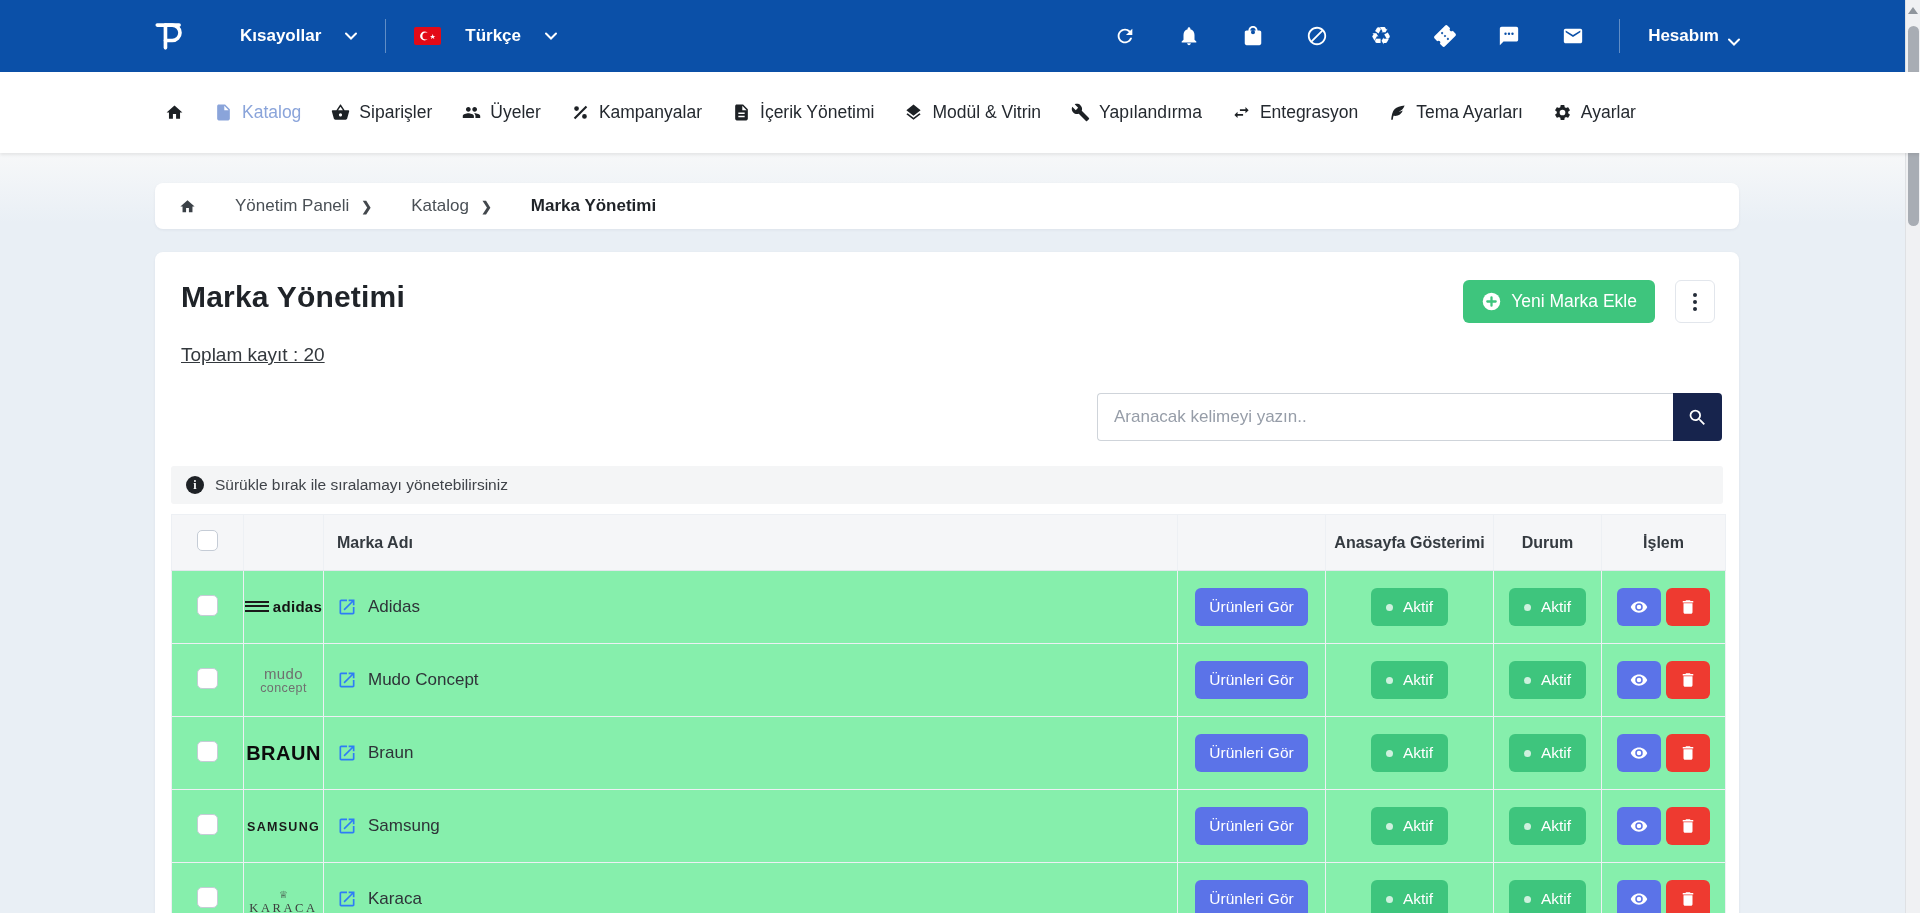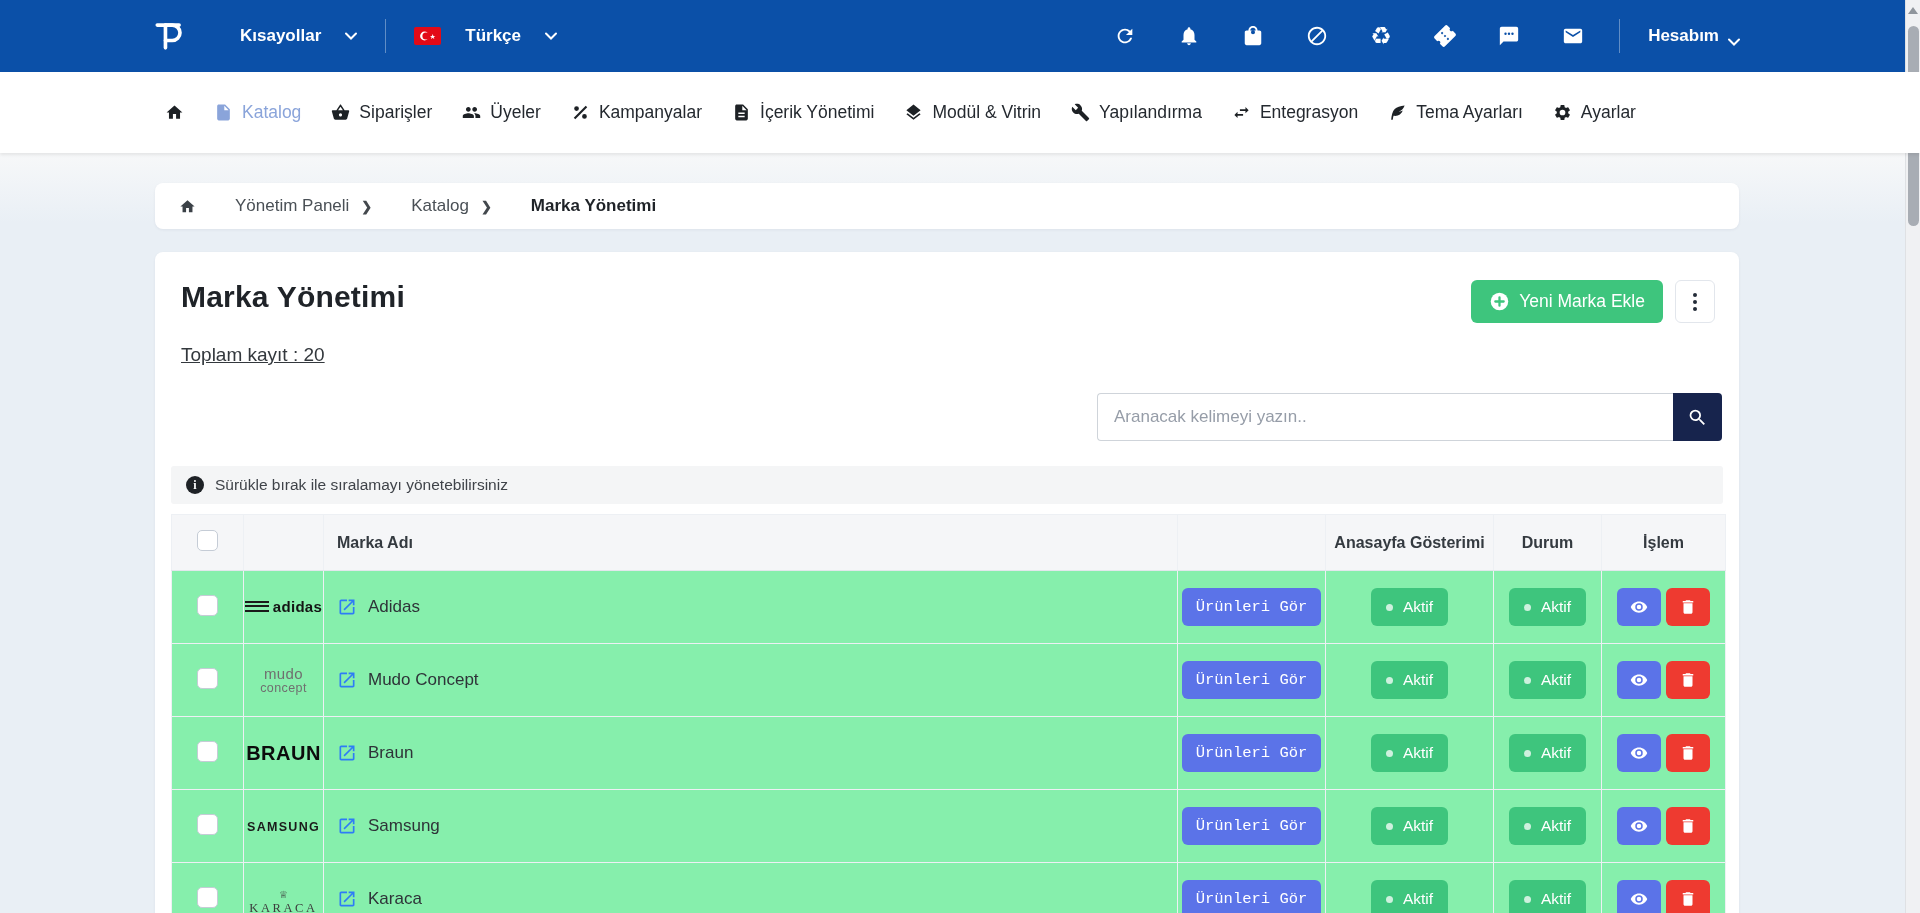--- a/index.html
+++ b/index.html
@@ -33,21 +33,21 @@
   .breadcrumb-card { height:46px; display:flex; align-items:center; padding:0 24px; gap:12px; }
   .breadcrumb-card svg { width:17px; height:17px; fill:#3b4147; }
   .bc-item { font-size:17px; color:#4a5056; cursor:pointer;margin-left:27px; }
   .bc-item.current { color:#1f2328; font-weight:700; cursor:default; }
   .bc-chev { font-size:13px; font-weight:700; color:#43484d; }
 
   .main-card { margin-top:23px; height:700px; padding:28px 16px 0 16px; overflow:hidden; }
   .head-row { display:flex; justify-content:space-between; align-items:flex-start; padding:0 8px 0 10px; }
   .page-title { font-size:30px; font-weight:700; color:#1f2328; letter-spacing:.2px; }
   .total-label { margin-top:30px; font-size:19px; color:#33383d;text-decoration:underline; }
-  .head-actions { display:flex; gap:12px; }
+  .head-actions { display:flex; gap:20px; }
   .btn-add { display:flex; align-items:center; gap:9px; height:43px; padding:0 18px; background:#3ec57d; color:#fff; font-size:17.5px; font-weight:500; border:none; border-radius:6px; cursor:pointer; font-family:inherit; }
   .btn-add svg { width:21px; height:21px; }
   .btn-kebab { width:40px; height:43px; background:#fff; border:1px solid #e2e6ec; border-radius:6px; display:flex; flex-direction:column; align-items:center; justify-content:center; gap:3px; cursor:pointer; }
   .btn-kebab i { width:4px; height:4px; border-radius:50%; background:#242c38; }
 
   .search-row { display:flex; justify-content:flex-end; margin-top:27px; padding-right:1px; }
   .search-input { width:576px; height:48px; border:1px solid #cfd4da; border-right:none; border-radius:4px 0 0 4px; padding:0 16px; font-size:17px; color:#333; outline:none; font-family:inherit; }
   .search-input::placeholder { color:#969da8; }
   .btn-search { width:49px; height:48px; background:#17244d; border:none; border-radius:0 4px 4px 0; display:flex; align-items:center; justify-content:center; cursor:pointer; }
   .btn-search svg { width:21px; height:21px; }
@@ -56,21 +56,21 @@
   .info-icon { width:18px; height:18px; border-radius:50%; background:#1e2226; color:#fff; font-size:12px; font-weight:700; font-family:"Liberation Serif", serif; display:flex; align-items:center; justify-content:center; flex:none; }
   .info-text { font-size:15.5px; color:#3f4349; }
 
   
   table.brand-table { width:100%; border-collapse:collapse; table-layout:fixed; margin-top:10px; }
   .brand-table th, .brand-table td { border:1px solid #edf0f4; }
   .brand-table thead th { height:56px; background:#f5f6f8; border-bottom:1px solid #e3e7ec; font-size:16px; font-weight:700; color:#343a40; text-align:center; }
   .brand-table thead th.col-name { text-align:left; padding-left:13px; }
   .brand-table td { height:73px; text-align:center; vertical-align:middle; background:#86efac; }
   .col-check { width:72px; } .col-logo { width:80px; } .col-name { width:854px; }
-  .col-products { width:148px;font-family:Liberation Mono, monospace; } .col-home { width:168px; } .col-status { width:108px; } .col-actions { width:124px; }
+  .col-products { width:148px; } .col-home { width:168px; } .col-status { width:108px; } .col-actions { width:124px; }
 
   .checkbox { width:21px; height:21px; border:1.5px solid #c5ccd6; border-radius:5px; background:#fff; display:inline-block; cursor:pointer; }
 
   .cell-name { display:flex; align-items:center; gap:11px; padding-left:13px; text-align:left; }
   .cell-name svg { width:20px; height:20px; fill:#2e7cf6; flex:none; cursor:pointer; }
   .brand-name { font-size:17px; color:#2e3338; }
 
   .btn-products { height:38px; padding:0 14px; background:#5b73e8; color:#fff; border:none; border-radius:6px; font-size:15.5px; font-family:inherit; cursor:pointer; }
   .badge-active { display:inline-flex; align-items:center; gap:10px; height:38px; padding:0 15px; background:#3ec57d; border:none; border-radius:6px; color:#fff; font-size:15.5px; cursor:pointer; font-family:inherit; }
   .badge-active .dot { width:7px; height:7px; border-radius:50%; background:rgba(255,255,255,.75); }

